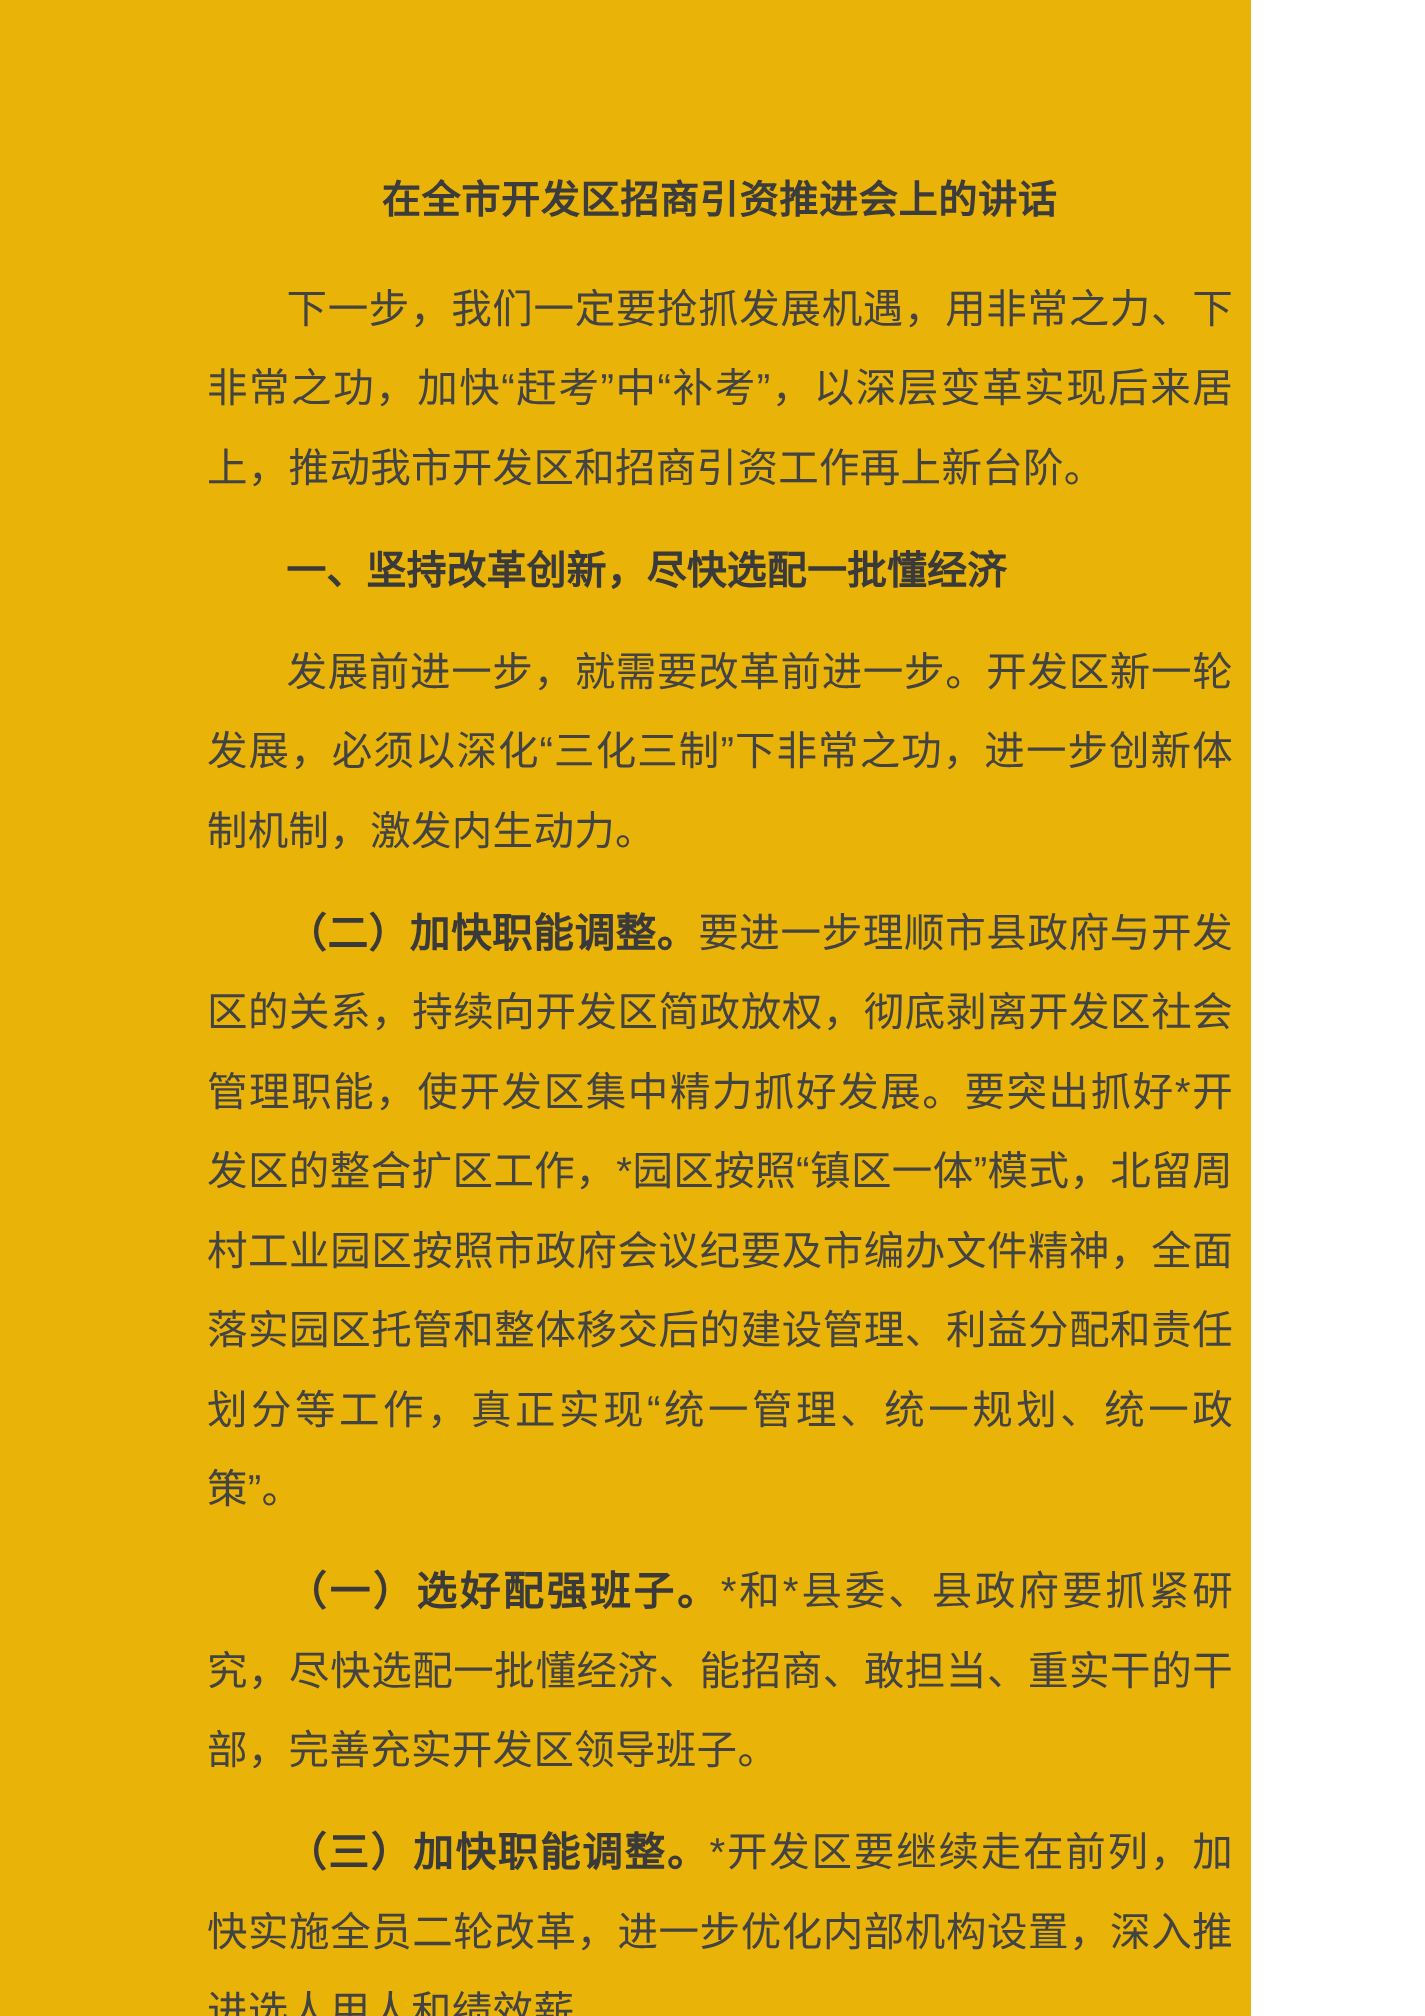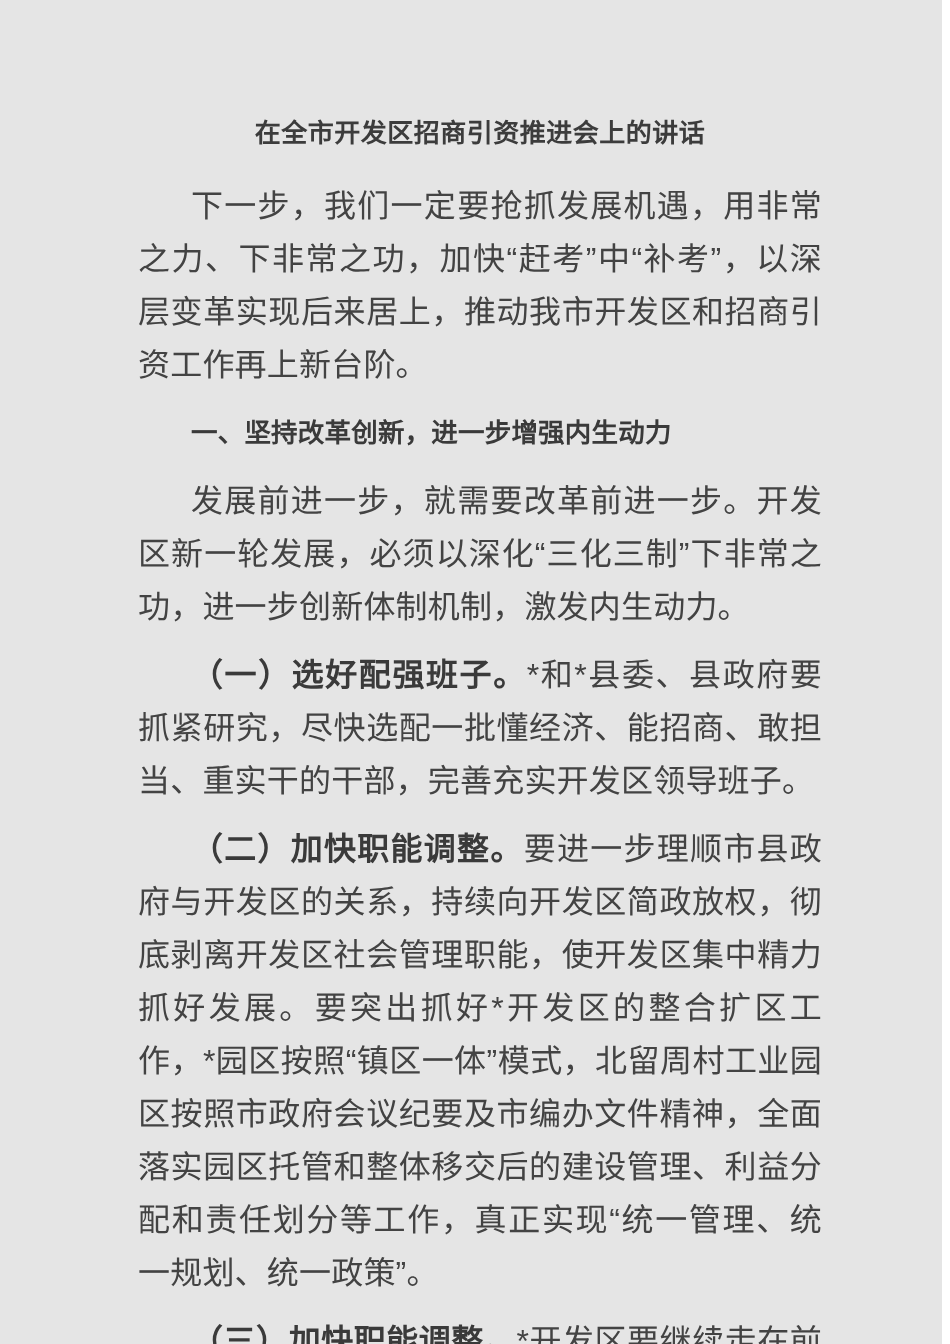--- a/index.html
+++ b/index.html
@@ -4,23 +4,23 @@
 <title>在全市开发区招商引资推进会上的讲话</title>
 <style>
   html, body {
     margin: 0;
     padding: 0;
     background: #ffffff;
   }
 
   .page {
     position: relative;
-    width: 942px;
+    width: 834px;
     height: 1344px;
-    background: #e5e5e5;
+    background: #eab308;
     box-sizing: border-box;
     overflow: hidden;
     font-family: "Liberation Sans", "DejaVu Sans", sans-serif;
     color: #3e3e3e;
   }
 
   .doc-body {
     position: absolute;
     left: 138px;
     top: 112px;
@@ -31,21 +31,21 @@
     font-size: 26px;
     font-weight: bold;
     color: #3c3c3c;
     text-align: center;
     line-height: 42px;
     letter-spacing: 0.5px;
     margin: 0 0 26px 0;
   }
 
   .para {
-    font-size: 32px;
+    font-size: 27px;
     line-height: 53px;
     color: #434343;
     margin: 0 0 15px 0;
     text-align: justify;
     text-justify: inter-ideograph;
     text-indent: 53px;
     letter-spacing: 0.2px;
     word-break: break-all;
   }
 
@@ -71,30 +71,30 @@
 </head>
 <body>
 
 <div class="page">
   <div class="doc-body">
 
     <h1 class="doc-title">在全市开发区招商引资推进会上的讲话</h1>
 
     <p class="para">下一步，我们一定要抢抓发展机遇，用非常之力、下非常之功，加快“赶考”中“补考”，以深层变革实现后来居上，推动我市开发区和招商引资工作再上新台阶。</p>
 
-    <h2 class="section-heading">一、坚持改革创新，进一步增强内生动力</h2>
+    <h2 class="section-heading">一、坚持改革创新，尽快选配一批懂经济</h2>
 
     <p class="para">发展前进一步，就需要改革前进一步。开发区新一轮发展，必须以深化“三化三制”下非常之功，进一步创新体制机制，激发内生动力。</p>
 
     <p class="para">
-      <span class="lead">（一）选好配强班子。</span><span>*和*县委、县政府要抓紧研究，尽快选配一批懂经济、能招商、敢担当、重实干的干部，完善充实开发区领导班子。</span>
+      <span class="lead">（二）加快职能调整。</span><span>要进一步理顺市县政府与开发区的关系，持续向开发区简政放权，彻底剥离开发区社会管理职能，使开发区集中精力抓好发展。要突出抓好*开发区的整合扩区工作，*园区按照“镇区一体”模式，北留周村工业园区按照市政府会议纪要及市编办文件精神，全面落实园区托管和整体移交后的建设管理、利益分配和责任划分等工作，真正实现“统一管理、统一规划、统一政策”。</span>
     </p>
 
     <p class="para">
-      <span class="lead">（二）加快职能调整。</span><span>要进一步理顺市县政府与开发区的关系，持续向开发区简政放权，彻底剥离开发区社会管理职能，使开发区集中精力抓好发展。要突出抓好*开发区的整合扩区工作，*园区按照“镇区一体”模式，北留周村工业园区按照市政府会议纪要及市编办文件精神，全面落实园区托管和整体移交后的建设管理、利益分配和责任划分等工作，真正实现“统一管理、统一规划、统一政策”。</span>
+      <span class="lead">（一）选好配强班子。</span><span>*和*县委、县政府要抓紧研究，尽快选配一批懂经济、能招商、敢担当、重实干的干部，完善充实开发区领导班子。</span>
     </p>
 
     <p class="para">
       <span class="lead">（三）加快职能调整。</span><span>*开发区要继续走在前列，加快实施全员二轮改革，进一步优化内部机构设置，深入推进选人用人和绩效薪</span>
     </p>
 
   </div>
 </div>
 
 </body></html>

